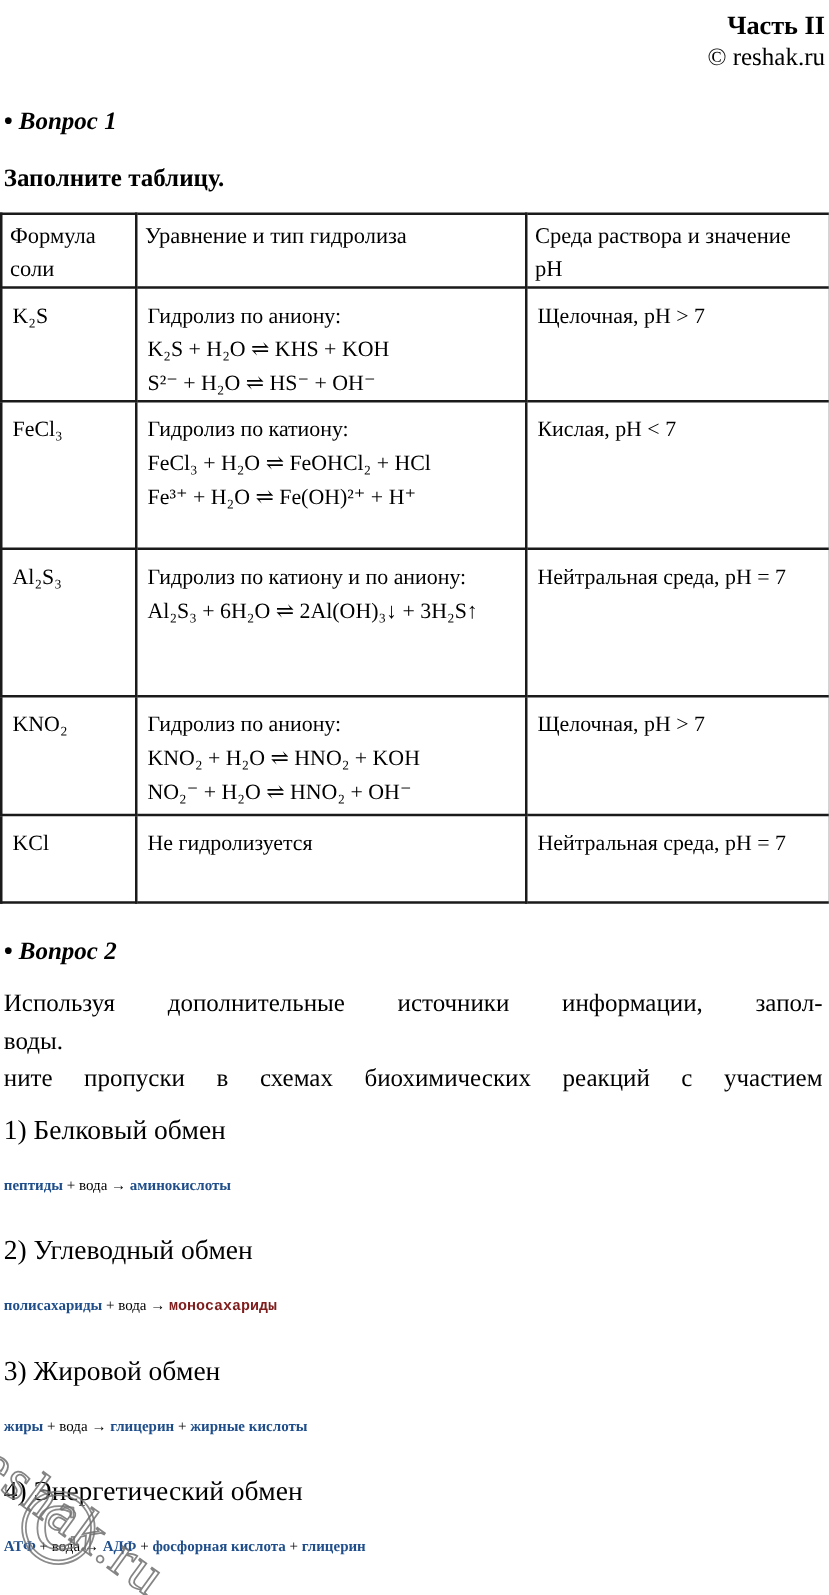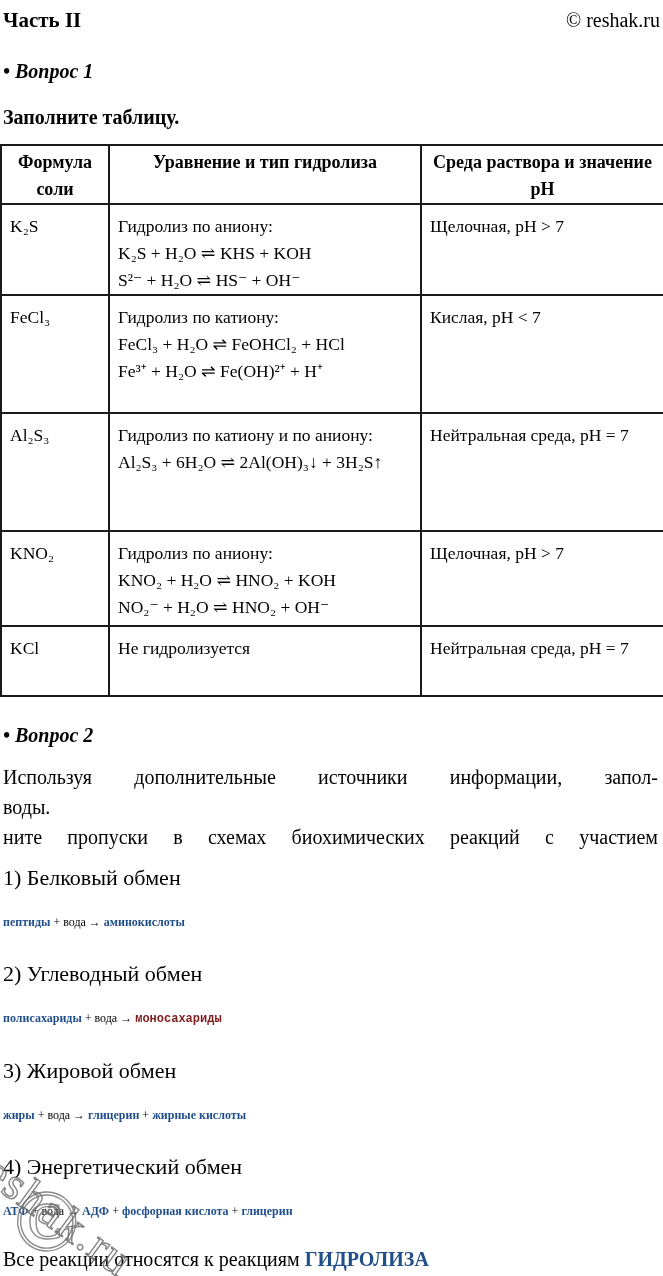--- a/index.html
+++ b/index.html
@@ -6,47 +6,47 @@
   body {
     width: 663px; height: 1276px; overflow: hidden;
     background: #ffffff; color: #000;
     font-family: "Liberation Serif", "DejaVu Serif", serif;
     position: relative;
   }
   .page { position: relative; width: 663px; height: 1276px; }
 
   .top-row {
     display: flex; justify-content: space-between; align-items: flex-end;
-    padding: 7px 3px 0 3px; font-size: 20px; line-height: 26px;
+    padding: 7px 3px 0 3px; font-size: 20px; line-height: 26px; flex-direction: column;
   }
   .part-title { font-weight: bold; font-size: 21px; }
   .copyright  { font-size: 20px; }
 
   .q-label {
     margin: 25px 0 0 3px; font-size: 20px; font-weight: bold; font-style: italic;
     line-height: 26px;
   }
   .task { margin: 20px 0 0 3px; font-size: 20px; font-weight: bold; line-height: 26px; }
 
   table.hydro {
     margin-top: 14px; width: 663px; border-collapse: collapse; table-layout: fixed;
   }
   table.hydro th, table.hydro td {
     border: 2px solid #1a1a1a; vertical-align: top; box-sizing: border-box;
   }
   table.hydro th {
-    font-size: 18px; font-weight: bold; text-align: center;
+    font-size: 18px; font-weight: normal; text-align: left;
     padding: 3px 6px 0 6px; line-height: 27px;
   }
   table.hydro td {
     font-size: 17.5px; padding: 8px 20px 0 8px; line-height: 27px;
   }
   tr.hrow   { height: 58px; }
   tr.row-0  { height: 84px; }
-  tr.row-1  { height: 118px; font-family: Liberation Serif, serif; }
+  tr.row-1  { height: 118px; }
   tr.row-2  { height: 118px; }
   tr.row-3  { height: 95px; }
   tr.row-4  { height: 70px; }
   .eq-line { white-space: nowrap; }
 
   .intro { margin: 14px 0 0 3px; width: 655px; font-size: 20px; font-weight: normal; line-height: 30px; }
   .intro-line { }
   .intro-line.just { text-align: justify; text-align-last: justify; }
 
   .scheme-heading { margin: 24px 14px 0 3px; font-size: 22px; font-weight: normal; line-height: 28px; }

